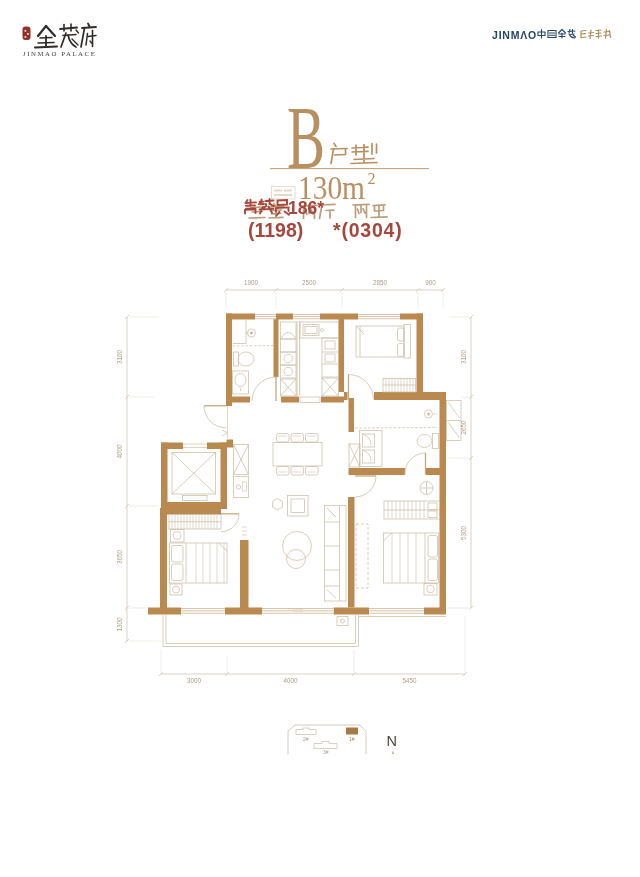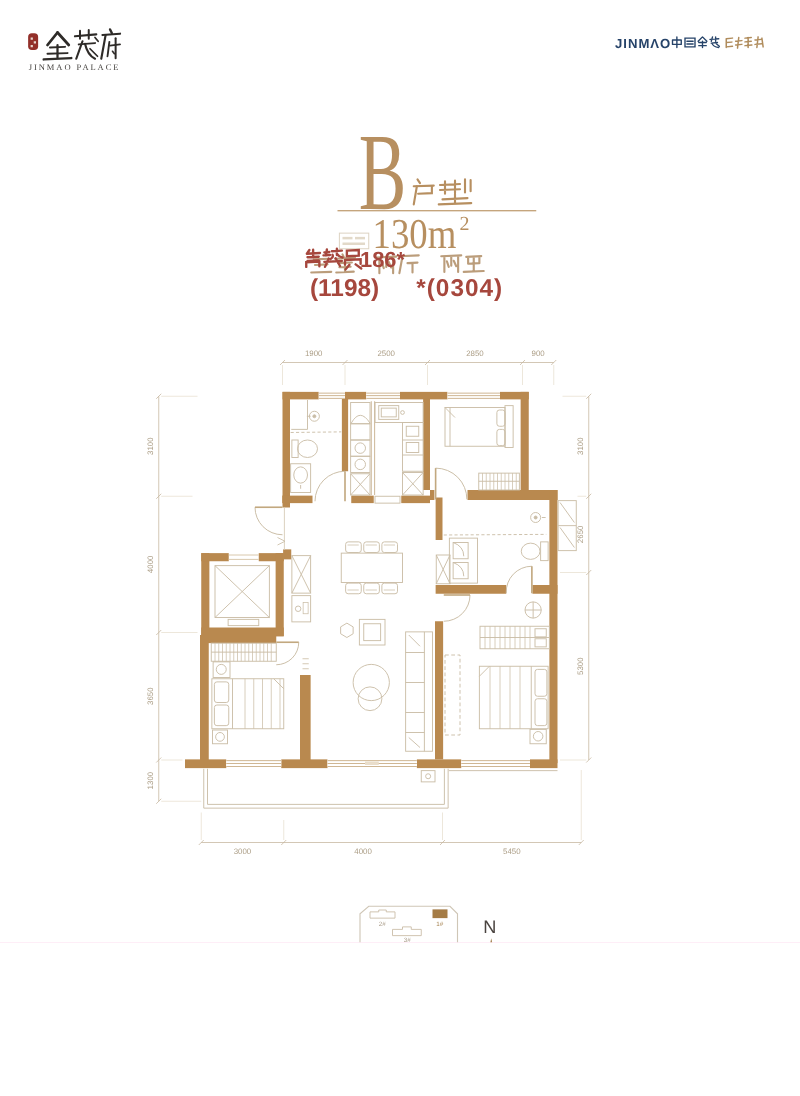--- a/index.html
+++ b/index.html
@@ -1,16 +1,16 @@
 <!DOCTYPE html>
 <html><head>
 <meta charset="utf-8">
 <style>
 html,body{margin:0;padding:0;background:#ffffff;}
-#page{position:relative;width:640px;height:754px;background:#f9a8d4;overflow:hidden;
+#page{position:relative;width:640px;height:754px;background:#c2410c;overflow:hidden;
 font-family:"Liberation Sans",sans-serif;}
 svg{position:absolute;left:0;top:0;}
 .dim{font-family:"Liberation Sans",sans-serif;font-size:6.3px;fill:#ab9d85;}
 .red{font-family:"Liberation Sans",sans-serif;font-weight:bold;fill:#a6473d;}
 </style>
 </head>
 <body>
 <div id="page">
 <svg width="640" height="877" viewBox="0 0 640 877">
 

